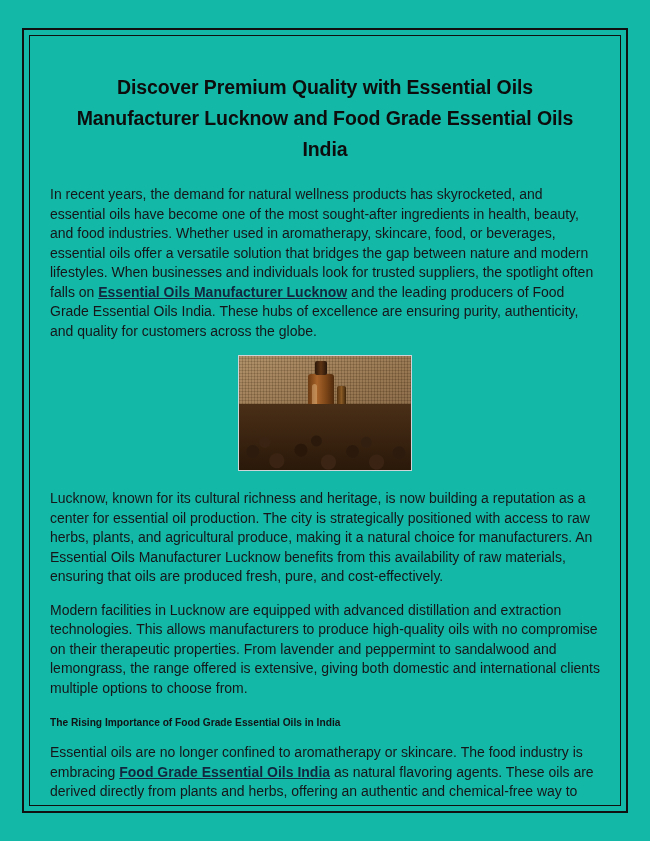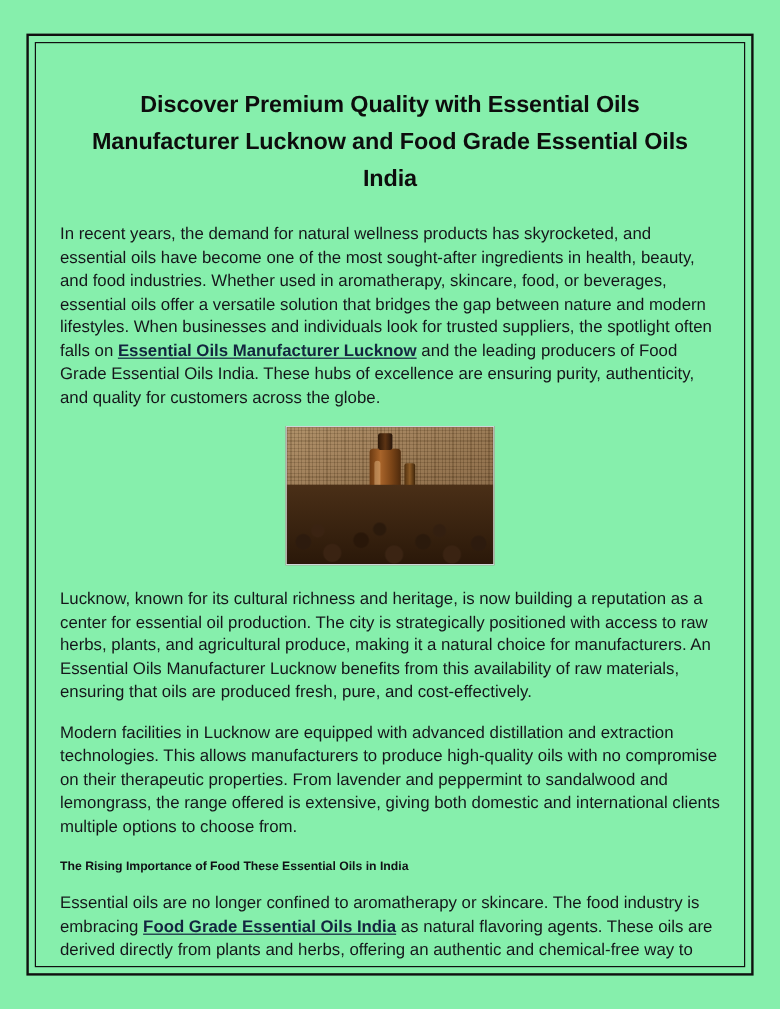--- a/index.html
+++ b/index.html
@@ -10,21 +10,21 @@
     width: 650px;
     height: 841px;
     background: #dceef3;
     font-family: "Liberation Sans", sans-serif;
     overflow: hidden;
   }
   .page {
     position: relative;
     width: 650px;
     height: 841px;
-    background: #86efac;
+    background: #14b8a6;
     box-sizing: border-box;
   }
   .frame-outer {
     position: absolute;
     left: 22px;
     top: 28px;
     right: 22px;
     bottom: 28px;
     border: 2px solid #101010;
     box-sizing: border-box;
@@ -181,20 +181,20 @@
         <div class="dropper"></div>
         <div class="beans"></div>
       </div>
     </div>
 
 
     <p class="body-text">Lucknow, known for its cultural richness and heritage, is now building a reputation as a center for essential oil production. The city is strategically positioned with access to raw herbs, plants, and agricultural produce, making it a natural choice for manufacturers. An Essential Oils Manufacturer Lucknow benefits from this availability of raw materials, ensuring that oils are produced fresh, pure, and cost-effectively.</p>
 
     <p class="body-text">Modern facilities in Lucknow are equipped with advanced distillation and extraction technologies. This allows manufacturers to produce high-quality oils with no compromise on their therapeutic properties. From lavender and peppermint to sandalwood and lemongrass, the range offered is extensive, giving both domestic and international clients multiple options to choose from.</p>
 
-    <h2 class="sub-head">The Rising Importance of Food These Essential Oils in India</h2>
+    <h2 class="sub-head">The Rising Importance of Food Grade Essential Oils in India</h2>
 
     <p class="body-text tight"><span>Essential oils are no longer confined to aromatherapy or skincare. The food industry is embracing </span><a class="inline-link" href="#">Food Grade Essential Oils India</a><span> as natural flavoring agents. These oils are derived directly from plants and herbs, offering an authentic and chemical-free way to enhance taste and aroma in food and beverages.</span></p>
 
     <p class="body-text">For instance:</p>
 
   </div>
 </div>
 
 </body></html>

